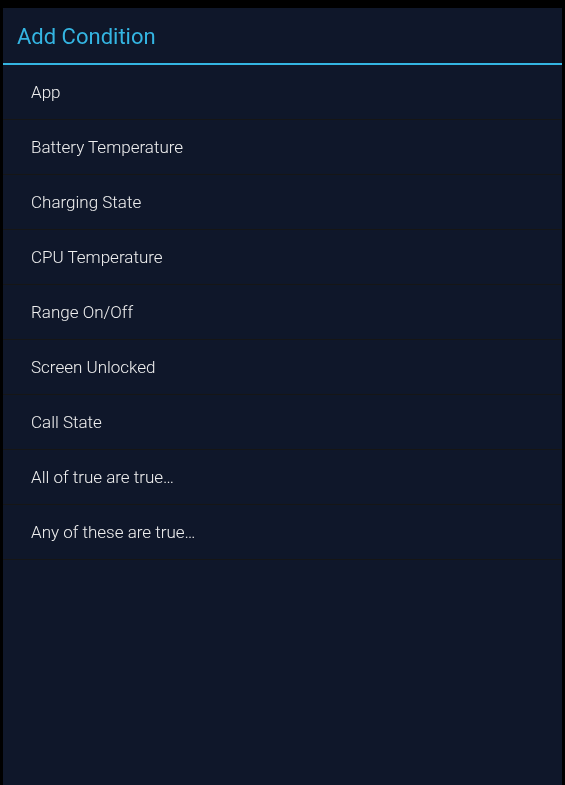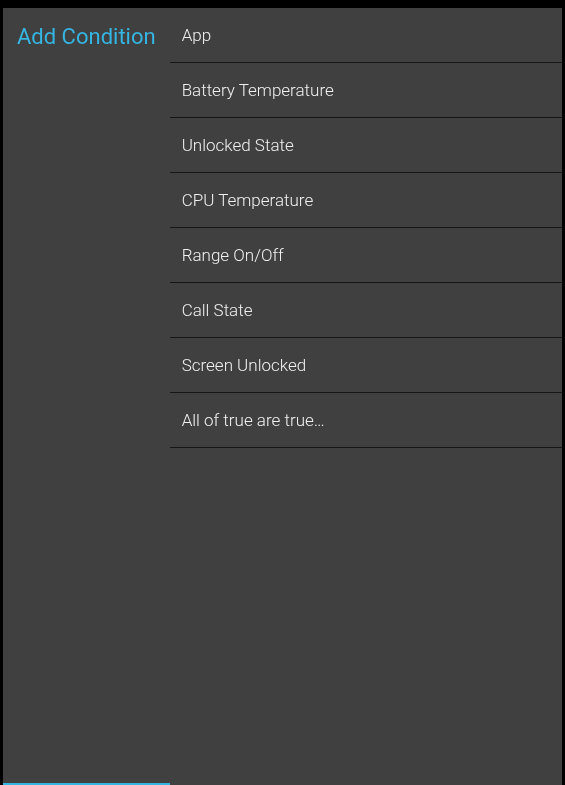--- a/index.html
+++ b/index.html
@@ -21,58 +21,59 @@
       color: #555;
       font-size: 13px;
       padding: 2px 4px;
     }
     .dialog {
       position: absolute;
       top: 8px;
       left: 3px;
       right: 3px;
       bottom: 0;
-      background: #404040;
+      background: #0f172a;
       display: flex;
-      flex-direction: row;
+      flex-direction: column;
     }
     .dialog-header {
       padding: 16px 14px 14px 14px;
       border-bottom: 2px solid #34b5e2;
     }
     .dialog-title {
       color: #34b5e2;
       font-size: 22px;
       font-weight: 400;
     }
     .list {
       flex: 1;
       overflow-y: hidden;
     }
     .list-item {
-      padding: 17px 12px;
+      padding: 17px 28px;
       color: #f0f0f0;
       font-size: 17px;
       font-weight: 300;
       border-bottom: 1px solid #161616;
       cursor: pointer;
     }
   </style>
 </head>
 <body>
 
 <div class="background-hint"></div>
 
 <div class="dialog">
   <div class="dialog-header">
     <div class="dialog-title">Add Condition</div>
   </div>
   <div class="list">
     <div class="list-item">App</div>
     <div class="list-item">Battery Temperature</div>
-    <div class="list-item">Unlocked State</div>
+    <div class="list-item">Charging State</div>
     <div class="list-item">CPU Temperature</div>
     <div class="list-item">Range On/Off</div>
+    <div class="list-item">Screen Unlocked</div>
     <div class="list-item">Call State</div>
-    <div class="list-item">Screen Unlocked</div>
     <div class="list-item">All of true are true…</div>
+    <div class="list-item">Any of these are true…</div>
   </div>
 </div>
 
 </body></html>

